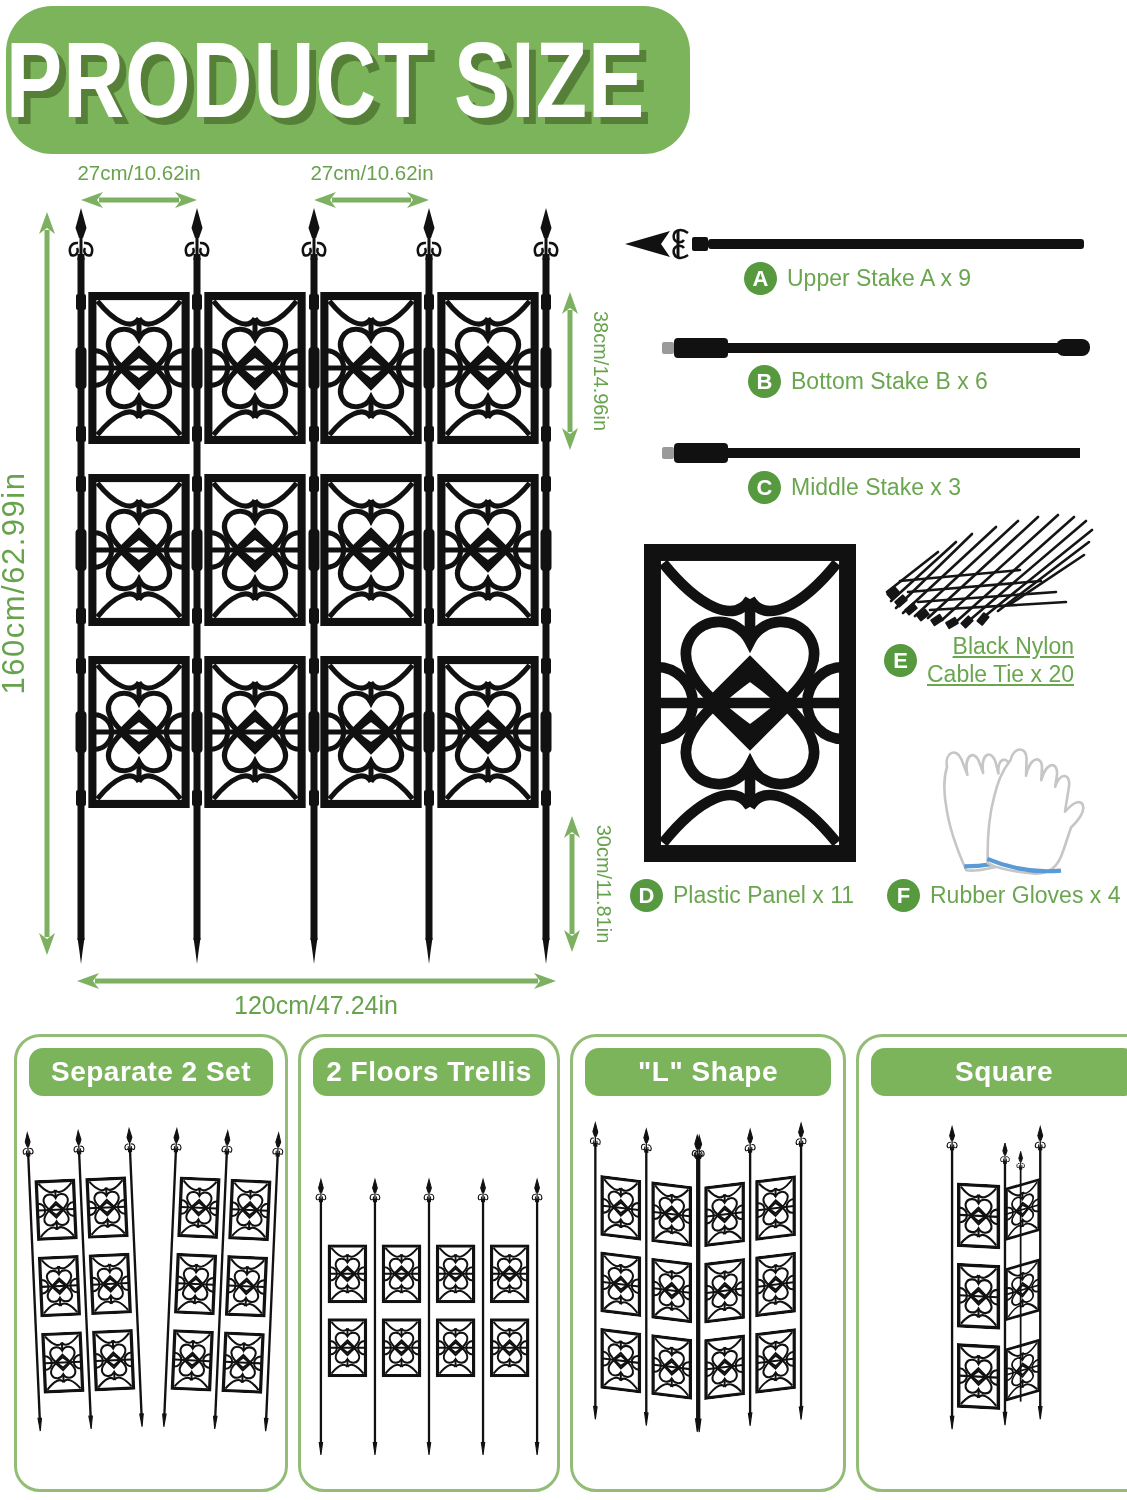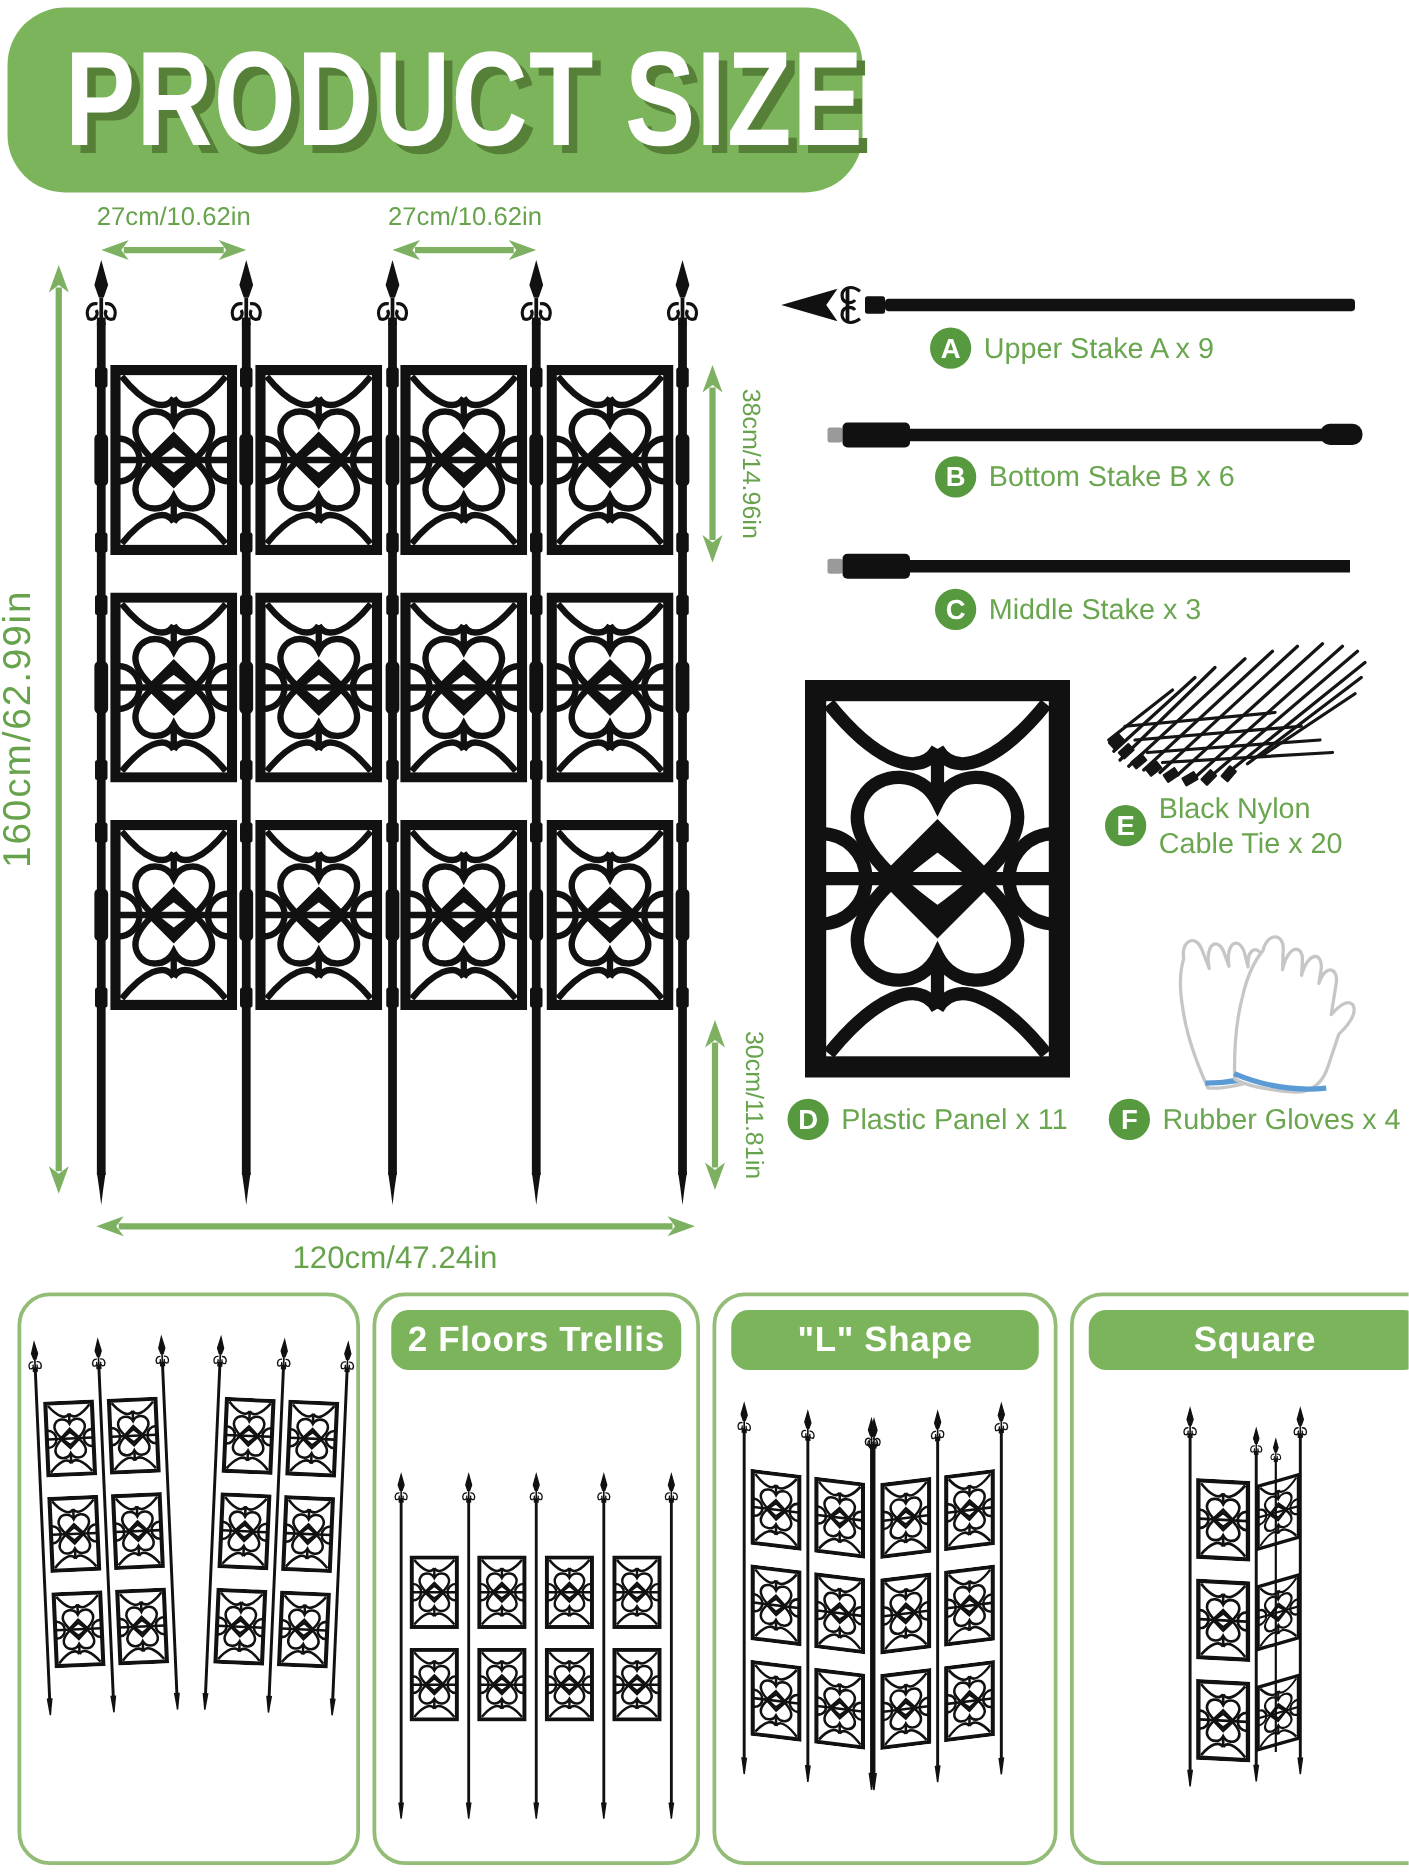--- a/index.html
+++ b/index.html
@@ -1,35 +1,35 @@
 <!DOCTYPE html>
 <html><head>
 <meta charset="utf-8">
 <style>
   html,body{margin:0;padding:0;background:#fff;}
   .page{position:relative;width:1127px;height:1500px;background:#fff;overflow:hidden;
         font-family:"Liberation Sans",sans-serif;}
 
   
   .banner{position:absolute;left:6px;top:6px;width:684px;height:148px;background:#7cb45c;
-          border-radius:46px;display:flex;align-items:center;padding-left:46px;box-sizing:border-box;}
+          border-radius:46px;display:flex;align-items:center;box-sizing:border-box;}
   .banner .title{font-size:86px;font-weight:bold;color:#ffffff;letter-spacing:1px;white-space:nowrap;
           transform:scale(0.98,1.25);transform-origin:left center;
           text-shadow:7px 5px 0 #567f38;}
 
   
   .trellis-svg{position:absolute;left:0;top:140px;}
   .parts-svg{position:absolute;left:600px;top:140px;}
 
   
   .part-label{position:absolute;display:flex;align-items:center;gap:10px;
               color:#6aa64f;font-size:23px;white-space:nowrap;}
   .badge{flex:0 0 auto;width:33px;height:33px;border-radius:50%;background:#56993f;color:#fff;
          font-weight:bold;font-size:22px;display:flex;align-items:center;justify-content:center;}
-  .two-line{text-align:left;line-height:1.2;}
+  .two-line{text-align:right;line-height:1.2;text-decoration:underline;}
 
   
   .cbox{position:absolute;top:1034px;height:458px;background:#fff;border:3px solid #93bd77;
         border-radius:26px;box-sizing:border-box;overflow:hidden;}
   .pill{margin:11px 12px 0;background:#7cb45c;border-radius:14px;color:#fff;font-weight:bold;
         font-size:28px;text-align:center;padding:8px 0;letter-spacing:0.5px;}
   .cfg{display:block;width:100%;height:384px;}
 
   svg text{font-family:"Liberation Sans",sans-serif;}
 </style>
@@ -285,20 +285,21 @@
       <span>Black Nylon</span><br>
       <span>Cable Tie x 20</span>
     </span>
   </div>
   <div class="part-label" style="left:887px;top:879px">
     <span class="badge">F</span>
     <span>Rubber Gloves x 4</span>
   </div>
 
   <div class="cbox" style="left:14px;width:274px">
+    <div class="pill">Separate 2 Set</div>
     <svg class="cfg" viewBox="0 0 270 392">
       <g transform="translate(14,84) rotate(-2.5 52 120)" stroke-width="2.4" stroke="#111">
         <path d="M2,-26 V244" fill="none"></path>
           <path d="M54,-26 V244" fill="none"></path>
           <path d="M106,-26 V244" fill="none"></path>
         <use href="#finial" transform="translate(2,-26) scale(0.45)"></use>
           <use href="#finial" transform="translate(54,-26) scale(0.45)"></use>
           <use href="#finial" transform="translate(106,-26) scale(0.45)"></use>
         <use href="#spike" transform="translate(2,244) scale(0.5)"></use>
           <use href="#spike" transform="translate(54,244) scale(0.5)"></use>

